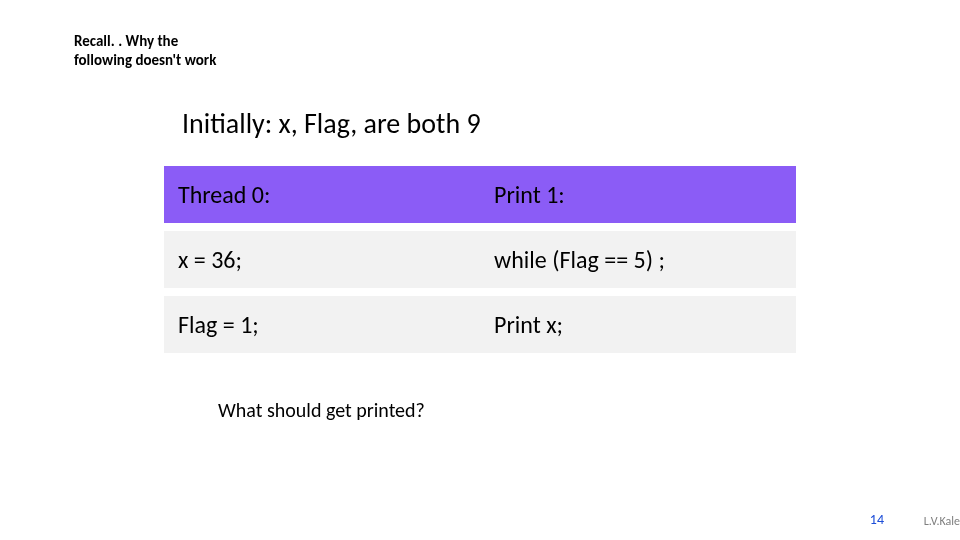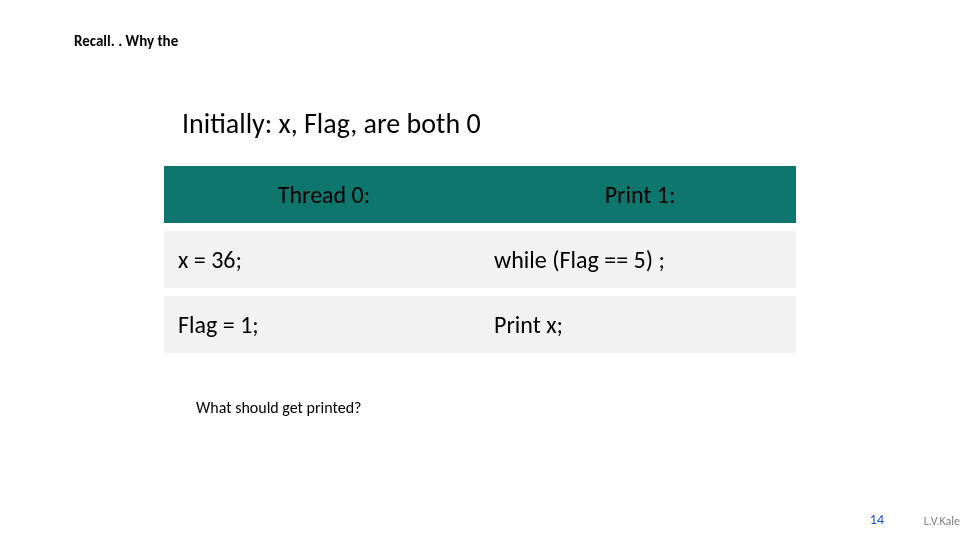--- a/index.html
+++ b/index.html
@@ -2,37 +2,38 @@
 <html><head>
 <meta charset="utf-8">
 <style>
   * { box-sizing: border-box; margin: 0; padding: 0; }
   html, body { width: 960px; height: 540px; background: #fff; font-family: Calibri, 'Segoe UI', Arial, sans-serif; color: #000; overflow: hidden; }
   .slide { position: relative; width: 916px; height: 540px; text-decoration: underline; }
   .title { position: absolute; left: 74px; top: 32px; font-size: 15px; font-weight: 700; line-height: 1.25; }
   .initial { position: absolute; left: 182px; top: 106px; font-size: 28px; }
   .table { position: absolute; left: 164px; top: 166px; width: 632px; border-collapse: collapse; }
   .table td { width: 50%; padding: 14px 10px 14px 14px; font-size: 24px; vertical-align: middle; }
-  .table tr.header td { background: #0f766e; text-align: center; }
+  .table tr.header td { background: #8b5cf6; text-align: left; }
   .table tr.row td { background: #f2f2f2; text-align: left; }
   .table tr.gap td { background: #fff; padding: 0; height: 8px; }
-  .question { position: absolute; left: 196px; top: 398px; font-size: 16px; }
+  .question { position: absolute; left: 218px; top: 398px; font-size: 20px; }
   .footer-center { position: absolute; left: 0; width: 960px; bottom: 12px; text-align: right; font-size: 12px; color: #7f7f7f; }
   .footer-right { position: absolute; right: 32px; bottom: 12px; font-size: 14px; color: #1d4ed8; }
 </style>
 </head>
 <body>
 
 <div class="slide">
 
   <div class="title">
     <span>Recall. . Why the</span><br>
+    <span>following doesn't work</span>
   </div>
 
-  <div class="initial">Initially: x, Flag, are both 0</div>
+  <div class="initial">Initially: x, Flag, are both 9</div>
 
   <table class="table">
     <tbody>
         <tr class="header">
       <td>Thread 0:</td>
       <td>Print 1:</td>
     </tr>
     <tr class="gap">
           <td></td>
           <td></td>

